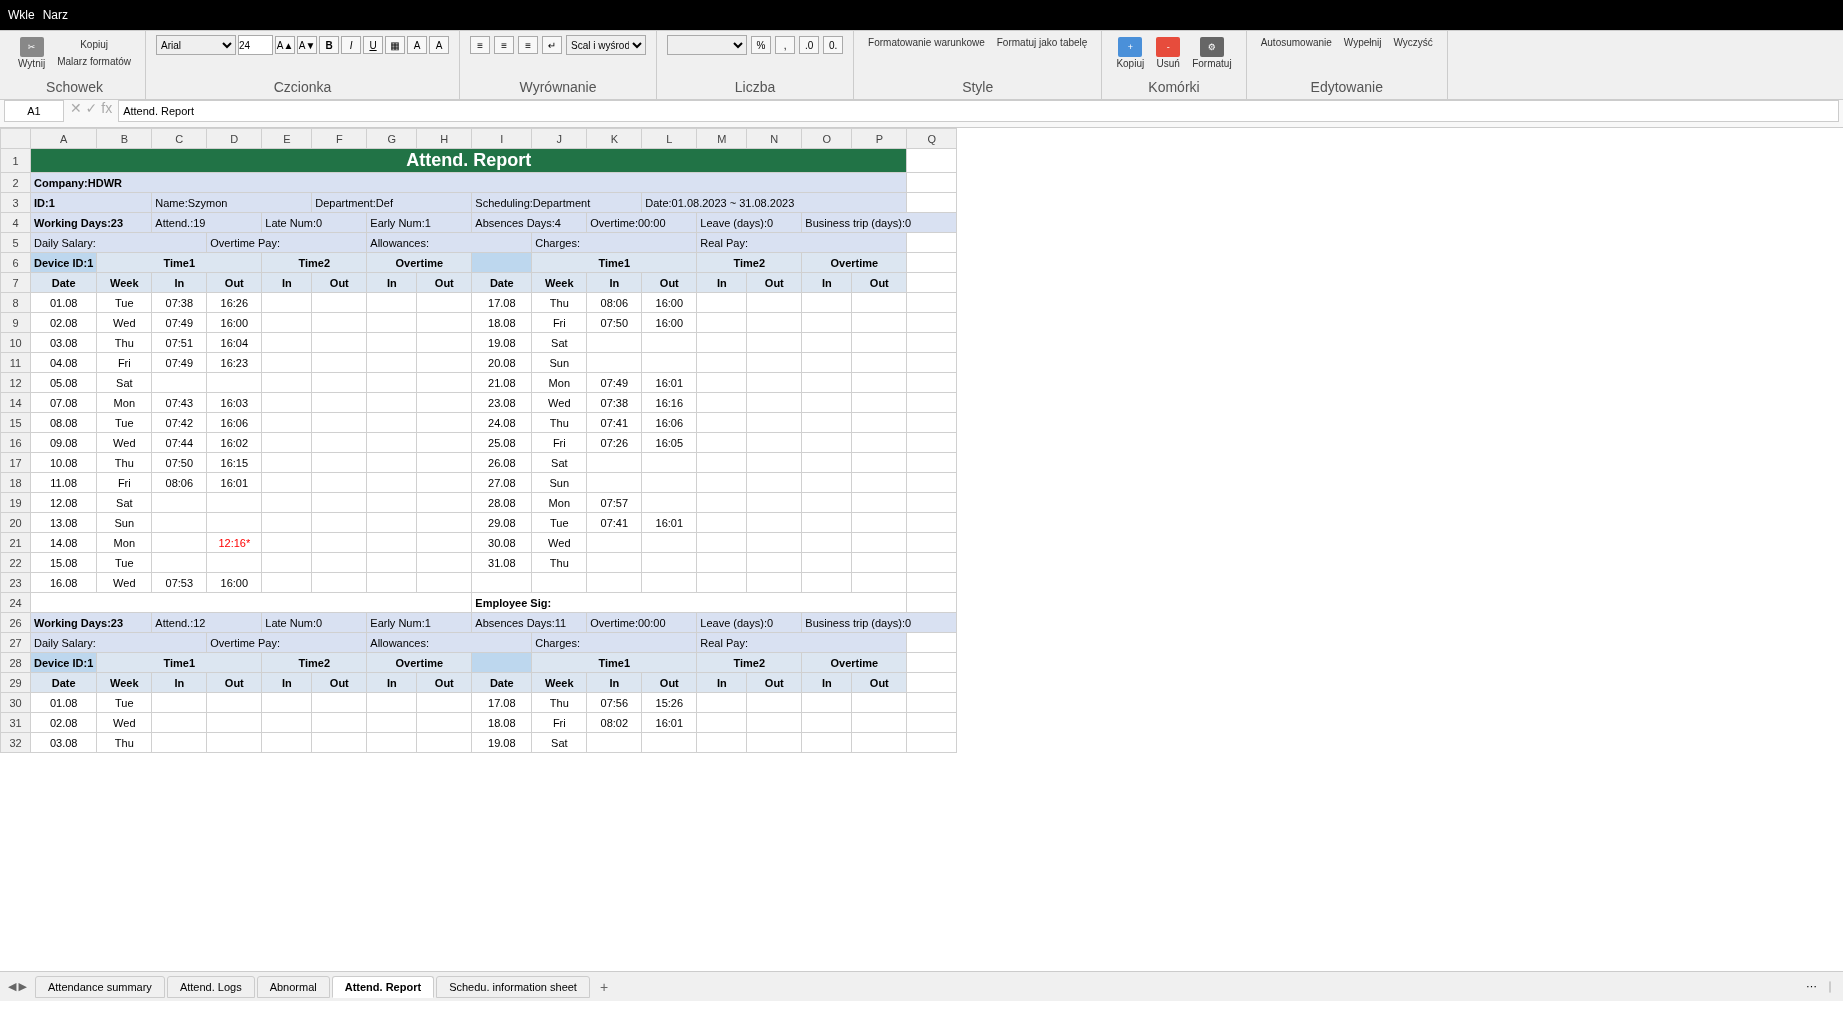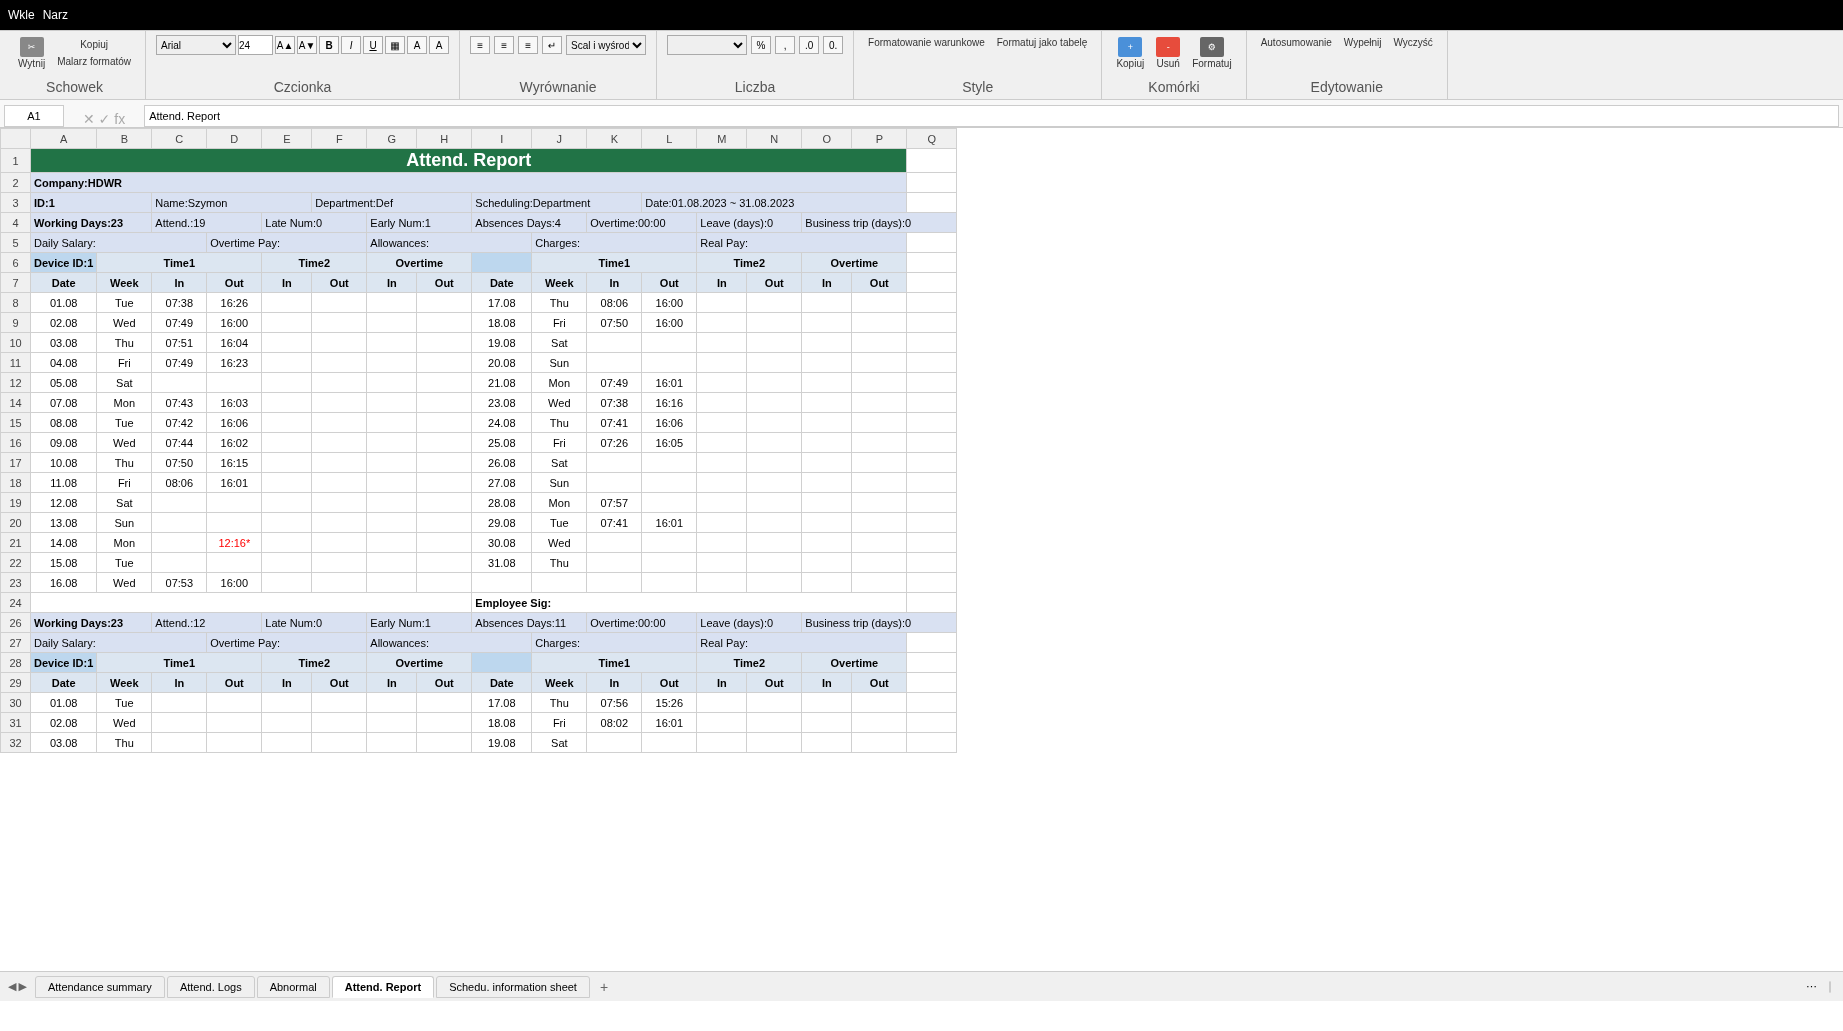--- a/index.html
+++ b/index.html
@@ -14,21 +14,21 @@
     .ribbon-group-label { font-size: 14px; color: #555; margin-top: auto; padding-top: 2px; }
     .ribbon-buttons { display: flex; gap: 4px; align-items: center; }
     .ribbon-btn { background: transparent; border: none; cursor: pointer; font-size: 10px; color: #333; padding: 2px 4px; display: flex; flex-direction: column; align-items: center; gap: 1px; }
     .ribbon-icon { width: 24px; height: 20px; background: #888; border-radius: 2px; display: flex; align-items: center; justify-content: center; color: white; font-size: 9px; }
     .font-controls { display: flex; align-items: center; gap: 2px; flex-wrap: wrap; }
     .font-select { width: 80px; height: 20px; font-size: 10px; border: 1px solid #aaa; }
     .font-size { width: 35px; height: 20px; font-size: 10px; border: 1px solid #aaa; }
     .small-btn { width: 20px; height: 18px; border: 1px solid #aaa; background: #f8f8f8; cursor: pointer; font-size: 10px; display: flex; align-items: center; justify-content: center; }
 
     
-    .formula-bar { height: 28px; background: #f8f8f8; border-bottom: 1px solid #ccc; display: flex; align-items: flex-end; padding: 0 4px; gap: 15px; font-size: 11px; }
+    .formula-bar { height: 28px; background: #f8f8f8; border-bottom: 1px solid #ccc; display: flex; align-items: flex-start; padding: 0 4px; gap: 2px; font-size: 11px; }
     .cell-ref { width: 60px; height: 22px; border: 1px solid #ccc; text-align: center; font-size: 11px; }
     .formula-divider { color: #aaa; font-size: 14px; margin: 0 4px; }
     .formula-input { flex: 1; height: 22px; border: 1px solid #ccc; padding: 0 4px; font-size: 11px; }
 
     
     .spreadsheet-container { display: flex; flex-direction: column; height: calc(1031px - 100px - 28px - 30px); overflow: hidden; }
     .sheet-area { flex: 1; overflow: auto; position: relative; }
 
     table.grid { border-collapse: collapse; font-size: 11px; }
     table.grid th, table.grid td { border: 1px solid #d0d0d0; white-space: nowrap; padding: 1px 3px; min-width: 20px; height: 20px; }

